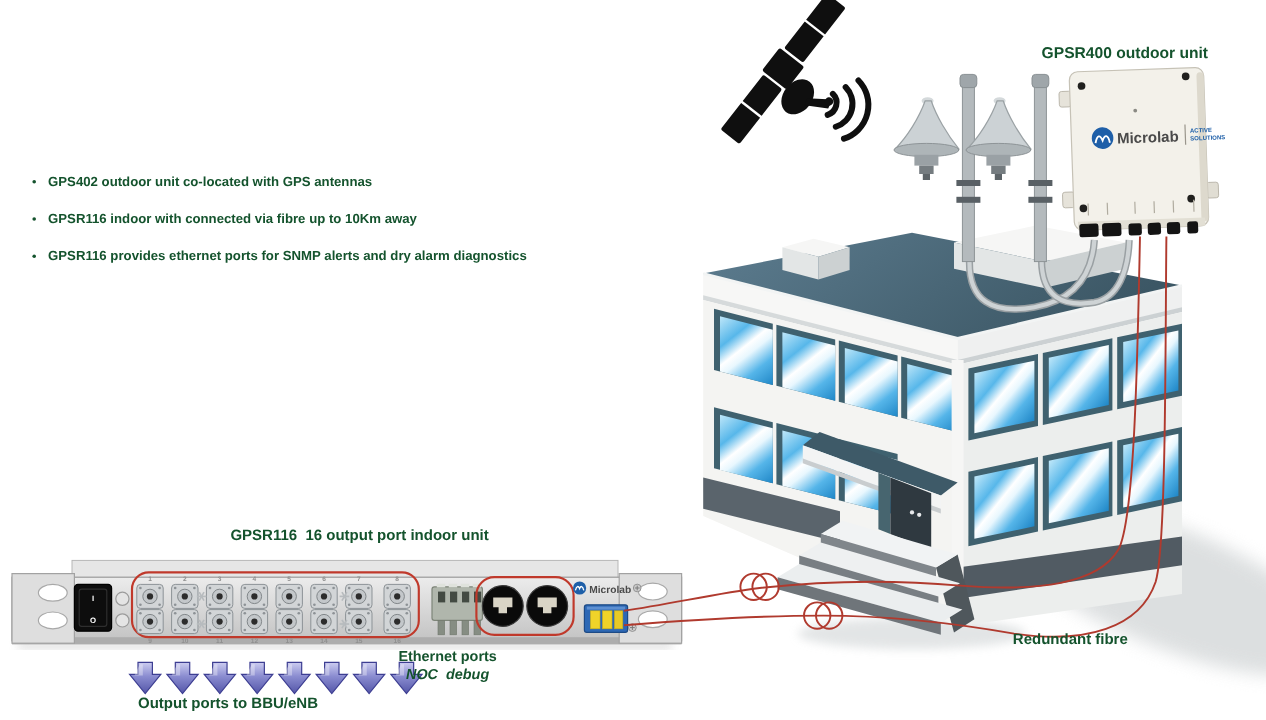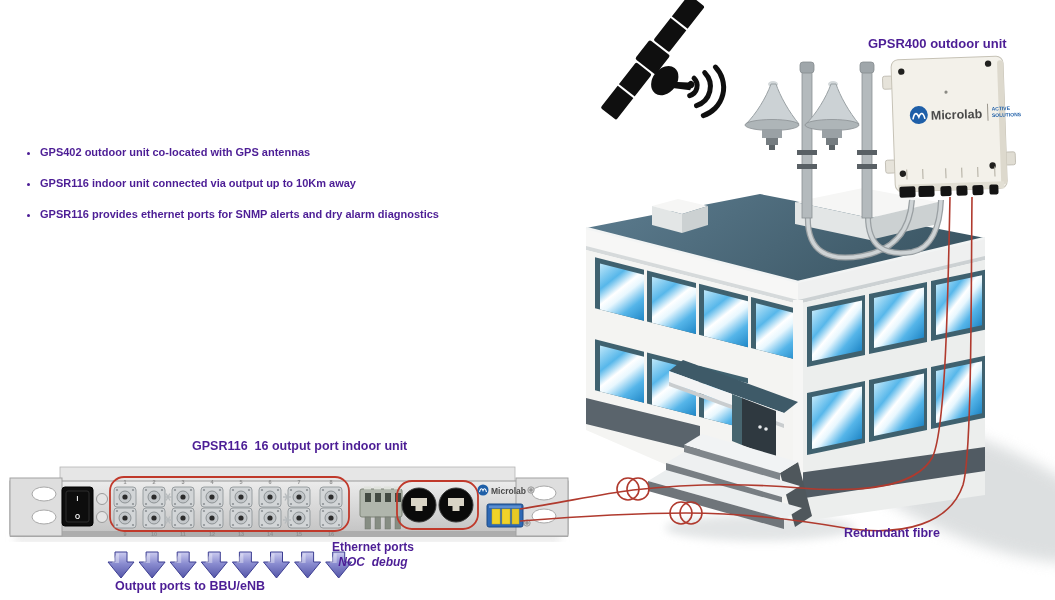--- a/index.html
+++ b/index.html
@@ -1,21 +1,21 @@
 <!DOCTYPE html>
 <html><head>
 <meta charset="utf-8">
 <style>
   html,body { margin:0; padding:0; background:#ffffff; }
   .stage {
     position:relative; width:1055px; height:600px; overflow:hidden;
     background:#ffffff; font-family:"Liberation Sans", sans-serif; color:#1a1a1a;
   }
   .stage svg { position:absolute; left:0; top:0; font-family:"Liberation Sans", sans-serif; }
-  .ovl { position:absolute; font-weight:bold; color:#4c1d95; }
+  .ovl { position:absolute; font-weight:bold; color:#14532d; }
   .title { left:12px; top:112px; font-size:17.5px; }
   .bullets { left:13px; top:146px; width:560px; margin:0; padding:0 0 0 27px; }
   .bullets li { font-size:11px; font-weight:bold; margin-bottom:19px; }
   .lbl-gpsr400 { left:868px; top:36px; font-size:13px; }
   .lbl-indoor { left:162px; top:439px; font-size:12.5px; white-space:pre;margin-left:30px; }
   .lbl-eth { left:320px; top:540px; width:106px; text-align:center; font-size:12px; line-height:15px; }
   .lbl-eth .l2 { white-space:pre;font-style:italic; }
   .lbl-out { left:115px; top:579px; width:196px; text-align:left; font-size:12.5px; }
   .lbl-red { left:824px; top:526px; font-size:12.5px;margin-left:20px; }
   .pnum { font-size:5.5px; fill:#8f8f8f; text-anchor:middle; font-weight:bold; }
@@ -397,21 +397,21 @@
         <use href="#arrowsym" x="201.3" y="552"></use>
         <use href="#arrowsym" x="232.4" y="552"></use>
         <use href="#arrowsym" x="263.5" y="552"></use>
         <use href="#arrowsym" x="294.6" y="552"></use>
         <use href="#arrowsym" x="325.70000000000005" y="552"></use>
       </g>
 </svg>
 
 <ul class="ovl bullets">
       <li>GPS402 outdoor unit co-located with GPS antennas</li>
-      <li>GPSR116 indoor unit connected via output up to 10Km away</li>
+      <li>GPSR116 indoor with connected via fibre up to 10Km away</li>
       <li>GPSR116 provides ethernet ports for SNMP alerts and dry alarm diagnostics</li>
     </ul>
 <div class="ovl lbl-gpsr400">GPSR400 outdoor unit</div>
 <div class="ovl lbl-indoor">GPSR116  16 output port indoor unit</div>
 <div class="ovl lbl-eth">
   <div class="l1">Ethernet ports</div>
   <div class="l2">NOC  debug</div>
 </div>
 <div class="ovl lbl-out">Output ports to BBU/eNB</div>
 <div class="ovl lbl-red">Redundant fibre</div>

